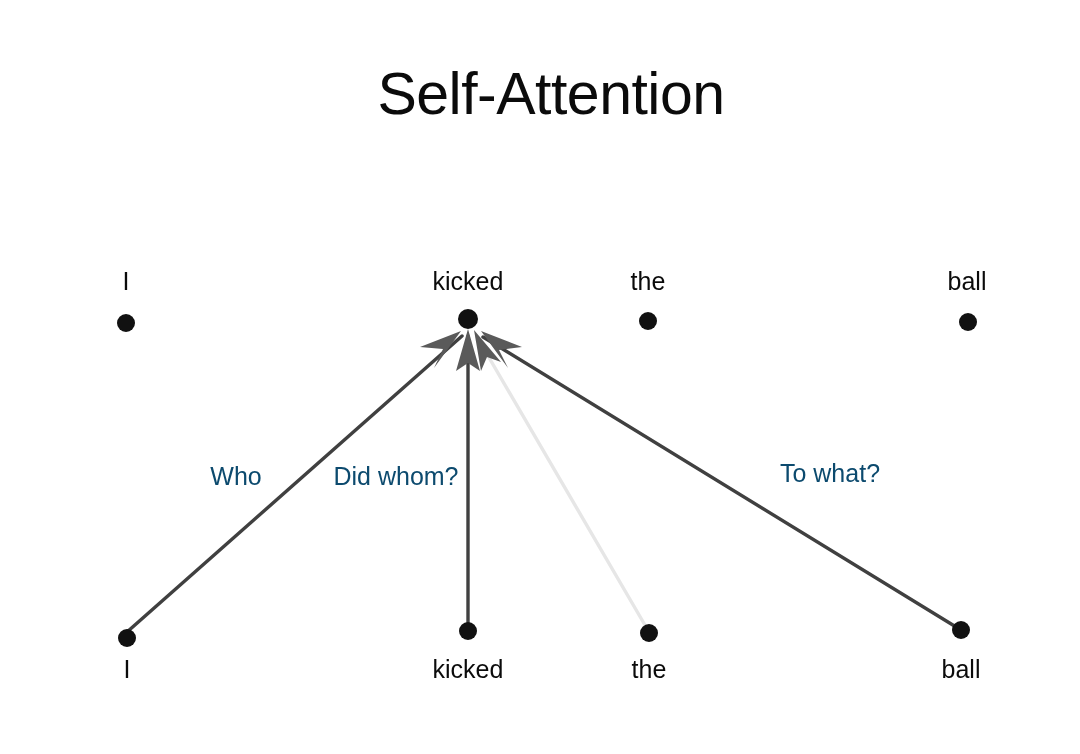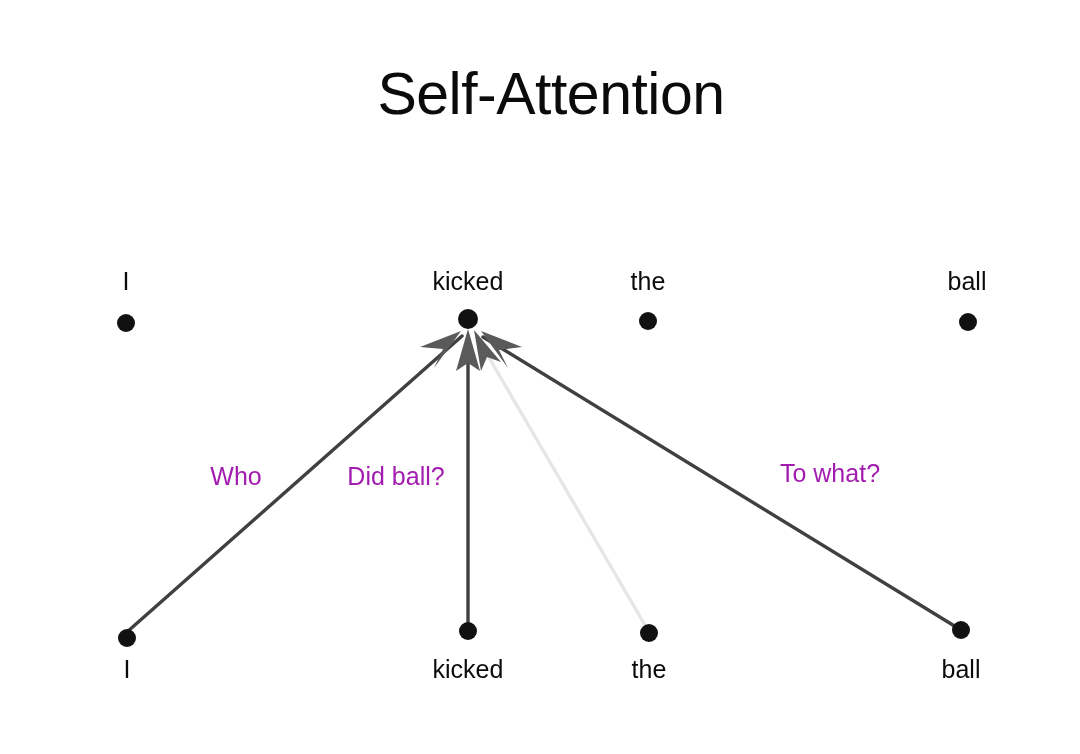--- a/index.html
+++ b/index.html
@@ -46,21 +46,21 @@
     font-weight: 400;
     color: #0b0b0b;
     white-space: nowrap;
     transform: translate(-50%, 0);
     line-height: 1;
   }
   .edge-label {
     position: absolute;
     font-size: 25px;
     font-weight: 400;
-    color: #a21caf;
+    color: #0c4a6e;
     white-space: nowrap;
     transform: translate(-50%, 0);
     line-height: 1;
   }
 </style>
 </head>
 <body>
 
 <div id="slide">
 
@@ -105,16 +105,16 @@
   <div class="token-label" style="left:468px; top:269px;">kicked</div>
   <div class="token-label" style="left:648px; top:269px;">the</div>
   <div class="token-label" style="left:967px; top:269px;">ball</div>
 
   <div class="token-label" style="left:127px; top:657px;">I</div>
   <div class="token-label" style="left:468px; top:657px;">kicked</div>
   <div class="token-label" style="left:649px; top:657px;">the</div>
   <div class="token-label" style="left:961px; top:657px;">ball</div>
 
   <div class="edge-label" style="left:236px; top:464px;">Who</div>
-  <div class="edge-label" style="left:396px; top:464px;">Did ball?</div>
+  <div class="edge-label" style="left:396px; top:464px;">Did whom?</div>
   <div class="edge-label" style="left:830px; top:461px;">To what?</div>
 
 </div>
 
 </body></html>

